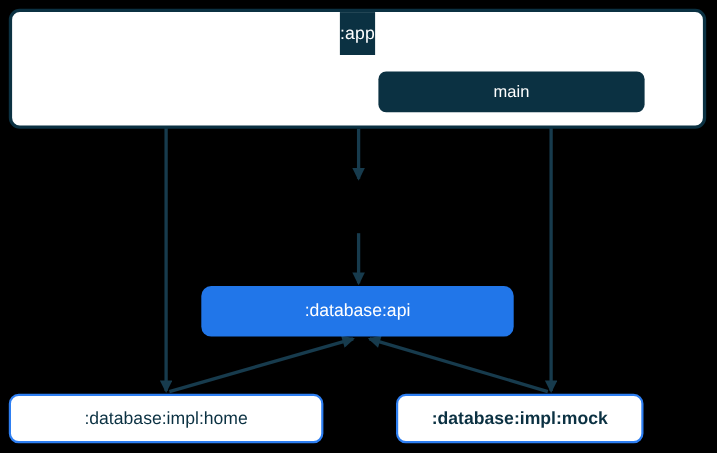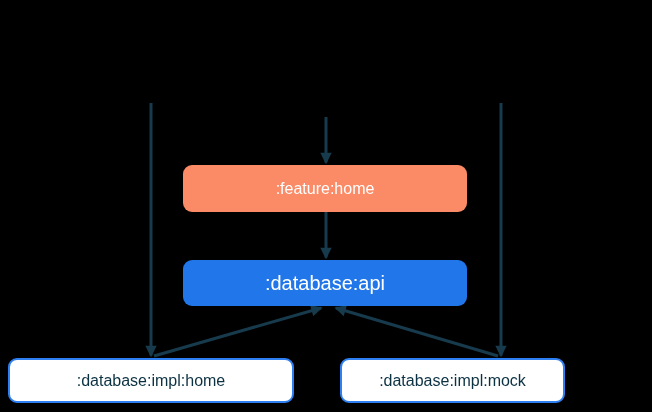--- a/index.html
+++ b/index.html
@@ -57,30 +57,30 @@
     background:var(--navy);color:var(--white);
   }
   .feature-home{
     left:183px;top:165px;width:284px;height:47px;
     background:var(--salmon);color:var(--white);
     border-radius:9px;font-size:16px;
   }
   .database-api{
     left:183px;top:260px;width:284px;height:46px;
     background:var(--blue);color:var(--white);
-    border-radius:9px;font-size:20px;
+    border-radius:9px;font-size:16px;
   }
   .impl-box{
     background:var(--white);
     border:2.5px solid var(--border-blue);
     border-radius:9px;
     color:var(--navy);font-size:16px;
   }
   .impl-room{left:8px;top:358px;width:286px;height:45px;}
-  .impl-mock{left:340px;top:358px;width:225px;height:45px;}
+  .impl-mock{left:360px;top:358px;width:225px;height:45px;font-weight:bold;}
   svg.edges{
     position:absolute;left:0;top:0;width:652px;height:412px;
     pointer-events:none;
   }
   .edge{stroke:var(--arrow);stroke-width:3;fill:none;}
   .arrowhead{fill:var(--arrow);}
 </style>
 </head>
 <body>
 
@@ -93,24 +93,32 @@
       </marker>
     </defs>
     <line class="edge" x1="326" y1="117" x2="326" y2="162.5" marker-end="url(#arrowhead)"></line>
     <line class="edge" x1="326" y1="212" x2="326" y2="257.5" marker-end="url(#arrowhead)"></line>
     <line class="edge" x1="151" y1="103" x2="151" y2="355.5" marker-end="url(#arrowhead)"></line>
     <line class="edge" x1="501" y1="103" x2="501" y2="355.5" marker-end="url(#arrowhead)"></line>
     <line class="edge" x1="154" y1="356" x2="321" y2="308" marker-end="url(#arrowhead)"></line>
     <line class="edge" x1="498" y1="356" x2="336" y2="308" marker-end="url(#arrowhead)"></line>
   </svg>
 
+  <div class="node app-container">
+    <div class="app-header">
+      <span>:app</span>
+    </div>
+    <div class="app-body">
+      <div class="source-set main-box">
+        <span>main</span>
+      </div>
 
-  <div class="node feature-home">
-    <span>:feature:home</span>
+    </div>
   </div>
+
 
   <div class="node database-api">
     <span>:database:api</span>
   </div>
 
   <div class="node impl-box impl-room">
     <span>:database:impl:home</span>
   </div>
 
   <div class="node impl-box impl-mock">

